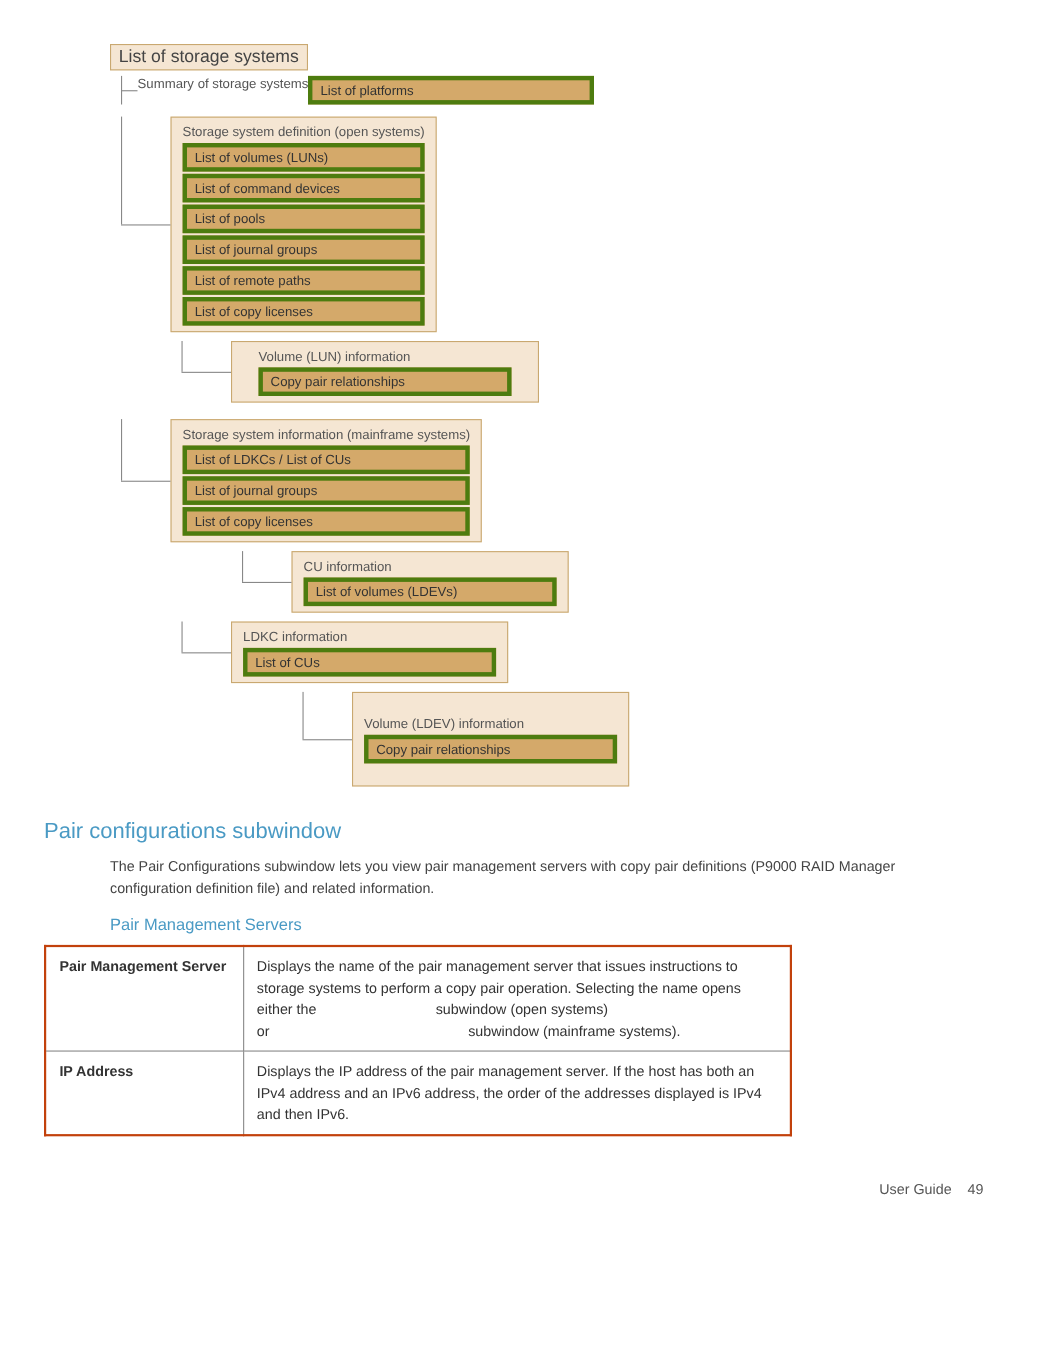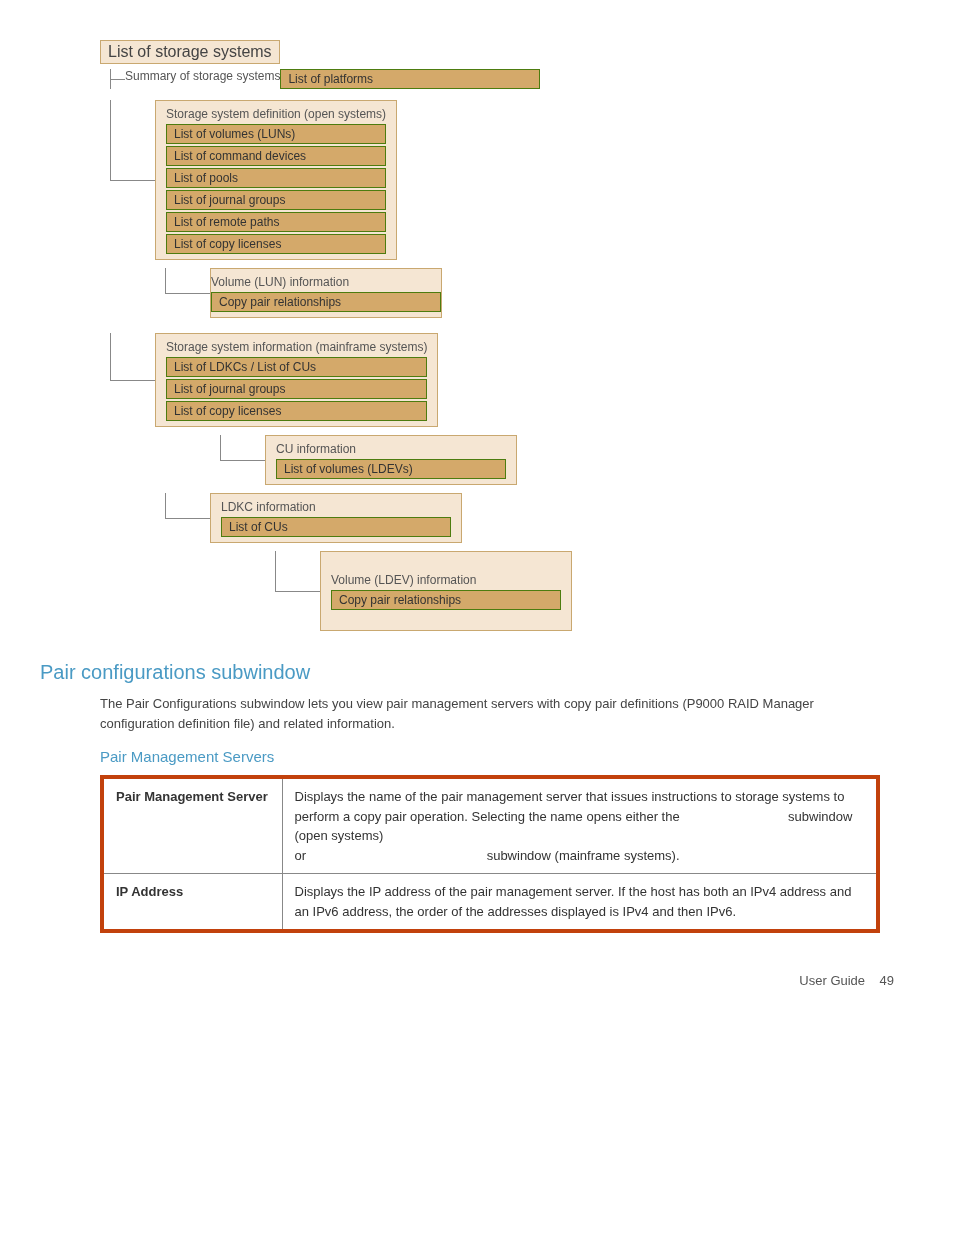--- a/index.html
+++ b/index.html
@@ -17,21 +17,21 @@
     .box {
       display: inline-block;
       border: 1px solid #c9a870;
       background: #f5e6d3;
       padding: 2px 7px;
       font-size: 16px;
       color: #444;
     }
     .box-dark {
       display: inline-block;
-      border: 1px solid #4d7c0f;
+      border: 4px solid #4d7c0f;
       background: #d4a96a;
       padding: 2px 7px;
       font-size: 12px;
       color: #333;
     }
 
     
     .section-heading {
       color: #4a9ac4;
       font-size: 20px;
@@ -49,23 +49,22 @@
       font-size: 13px;
       color: #444;
       line-height: 1.5;
       margin: 0 0 15px 60px;
       max-width: 750px;
     }
 
     
     .info-table {
       border-collapse: collapse;
-      width: 780px;
-      margin-left: 60px;
-      border: 4px solid #c2410c;
+      width: 680px;
+      border: 2px solid #c2410c;
     }
     .info-table td {
       border: 1px solid #888;
       padding: 8px 12px;
       vertical-align: top;
       font-size: 13px;
       line-height: 1.5;
     }
     .info-table td.col-header {
       font-weight: bold;
@@ -144,21 +143,21 @@
         <span class="box-dark" style="display:block; min-width:220px;">List of copy licenses</span>
       </div>
     </div>
   </div>
 
   <div style="display:flex; margin-bottom:15px; margin-left:55px;">
     <div style="width:55px; position:relative; flex-shrink:0;">
       <div style="position:absolute; left:10px; top:0; bottom:50%; border-left:1px solid #888;"></div>
       <div style="position:absolute; left:10px; top:50%; width:45px; border-top:1px solid #888;"></div>
     </div>
-    <div style="display:inline-block; border:1px solid #c9a870; background:#f5e6d3; padding:5px 0;">
+    <div style="display:inline-block; border:1px solid #c9a870; background:#f5e6d3; padding:5px 24px;">
       <span style="font-size:12px;color:#555;">Volume (LUN) information</span>
       <div style="margin-top:3px;">
         <span class="box-dark" style="display:block; min-width:230px;">Copy pair relationships</span>
       </div>
     </div>
   </div>
 
   <div style="display:flex; margin-bottom:8px;">
     <div style="width:55px; position:relative; flex-shrink:0;">
       <div style="position:absolute; left:10px; top:0; bottom:50%; border-left:1px solid #888;"></div>

